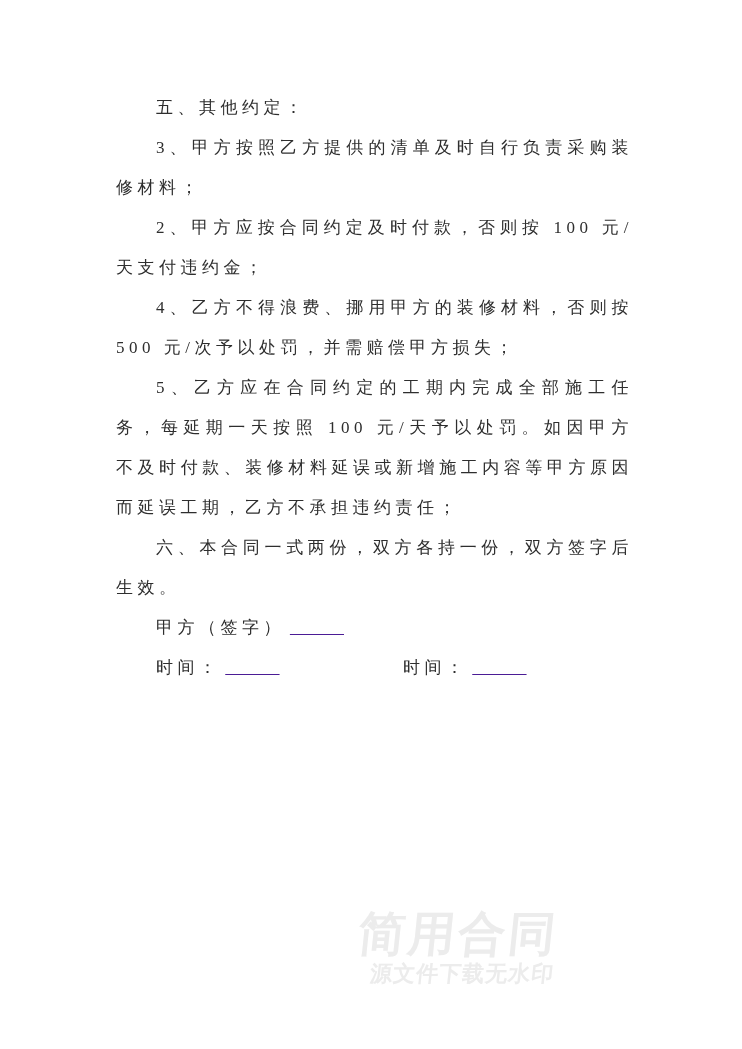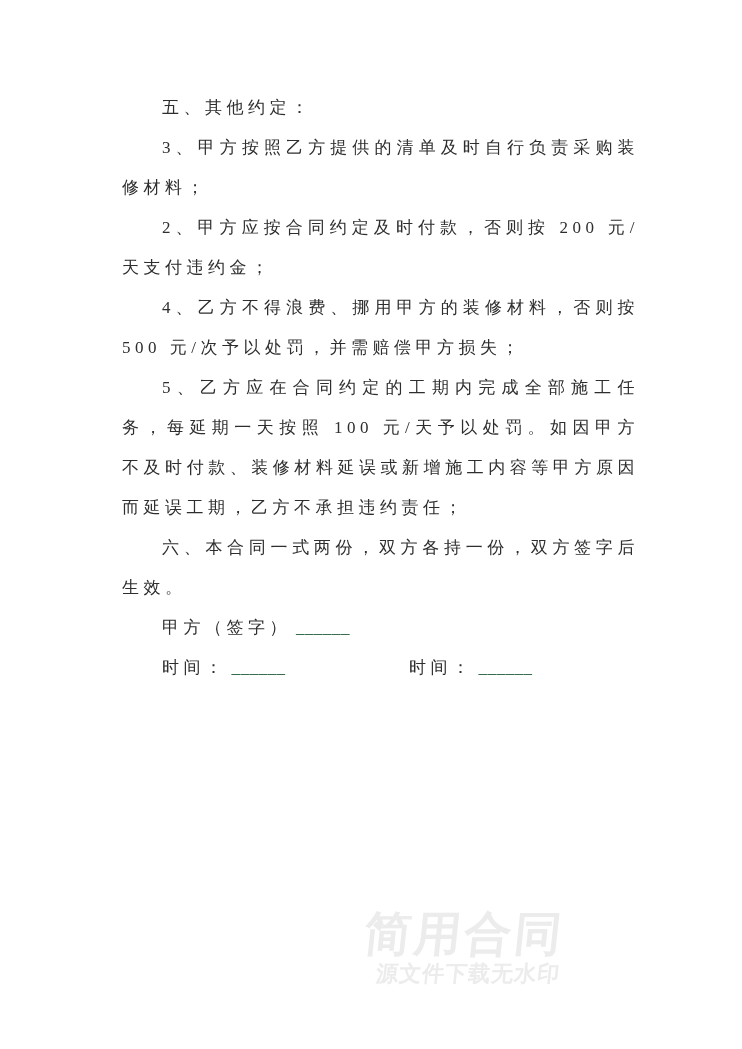--- a/index.html
+++ b/index.html
@@ -10,21 +10,21 @@
   body {
     width: 742px;
     height: 1049px;
     position: relative;
     overflow: hidden;
     font-family: "Liberation Serif", "DejaVu Serif", serif;
   }
   .page {
     position: absolute;
     top: 0;
-    left: 9px;
+    left: 3px;
     width: 596px;
     height: 1049px;
     background: #ffffff;
   }
   .doc-body {
     position: absolute;
     top: 88px;
     left: 113px;
     width: 517px;
     color: #2e2e2e;
@@ -44,23 +44,24 @@
   }
   .sig-cell-a {
     margin-left: 40px;
     flex: 0 0 247px;
     white-space: nowrap;
   }
   .sig-cell-b {
     white-space: nowrap;
   }
   .blank {
-    color: #14532d;
+    color: #4c1d95;
     letter-spacing: 0.5px;
     margin-left: 5px;
+    text-decoration: underline;
   }
   .watermark {
     position: absolute;
     right: 42px;
     top: 908px;
     text-align: right;
     color: #ececec;
     font-family: "Liberation Sans", "DejaVu Sans", sans-serif;
     font-weight: 900;
     transform: skewX(-6deg);
@@ -81,21 +82,21 @@
 <body>
 
 <div class="page">
 
   <div class="doc-body">
 
     <p class="para">五、其他约定：</p>
 
     <p class="para">3、甲方按照乙方提供的清单及时自行负责采购装修材料；</p>
 
-    <p class="para">2、甲方应按合同约定及时付款，否则按 200 元/天支付违约金；</p>
+    <p class="para">2、甲方应按合同约定及时付款，否则按 100 元/天支付违约金；</p>
 
 
     <p class="para">4、乙方不得浪费、挪用甲方的装修材料，否则按 500 元/次予以处罚，并需赔偿甲方损失；</p>
 
     <p class="para">5、乙方应在合同约定的工期内完成全部施工任务，每延期一天按照 100 元/天予以处罚。如因甲方不及时付款、装修材料延误或新增施工内容等甲方原因而延误工期，乙方不承担违约责任；</p>
 
 
     <p class="para">六、本合同一式两份，双方各持一份，双方签字后生效。</p>
 
     <div class="sig-row">

